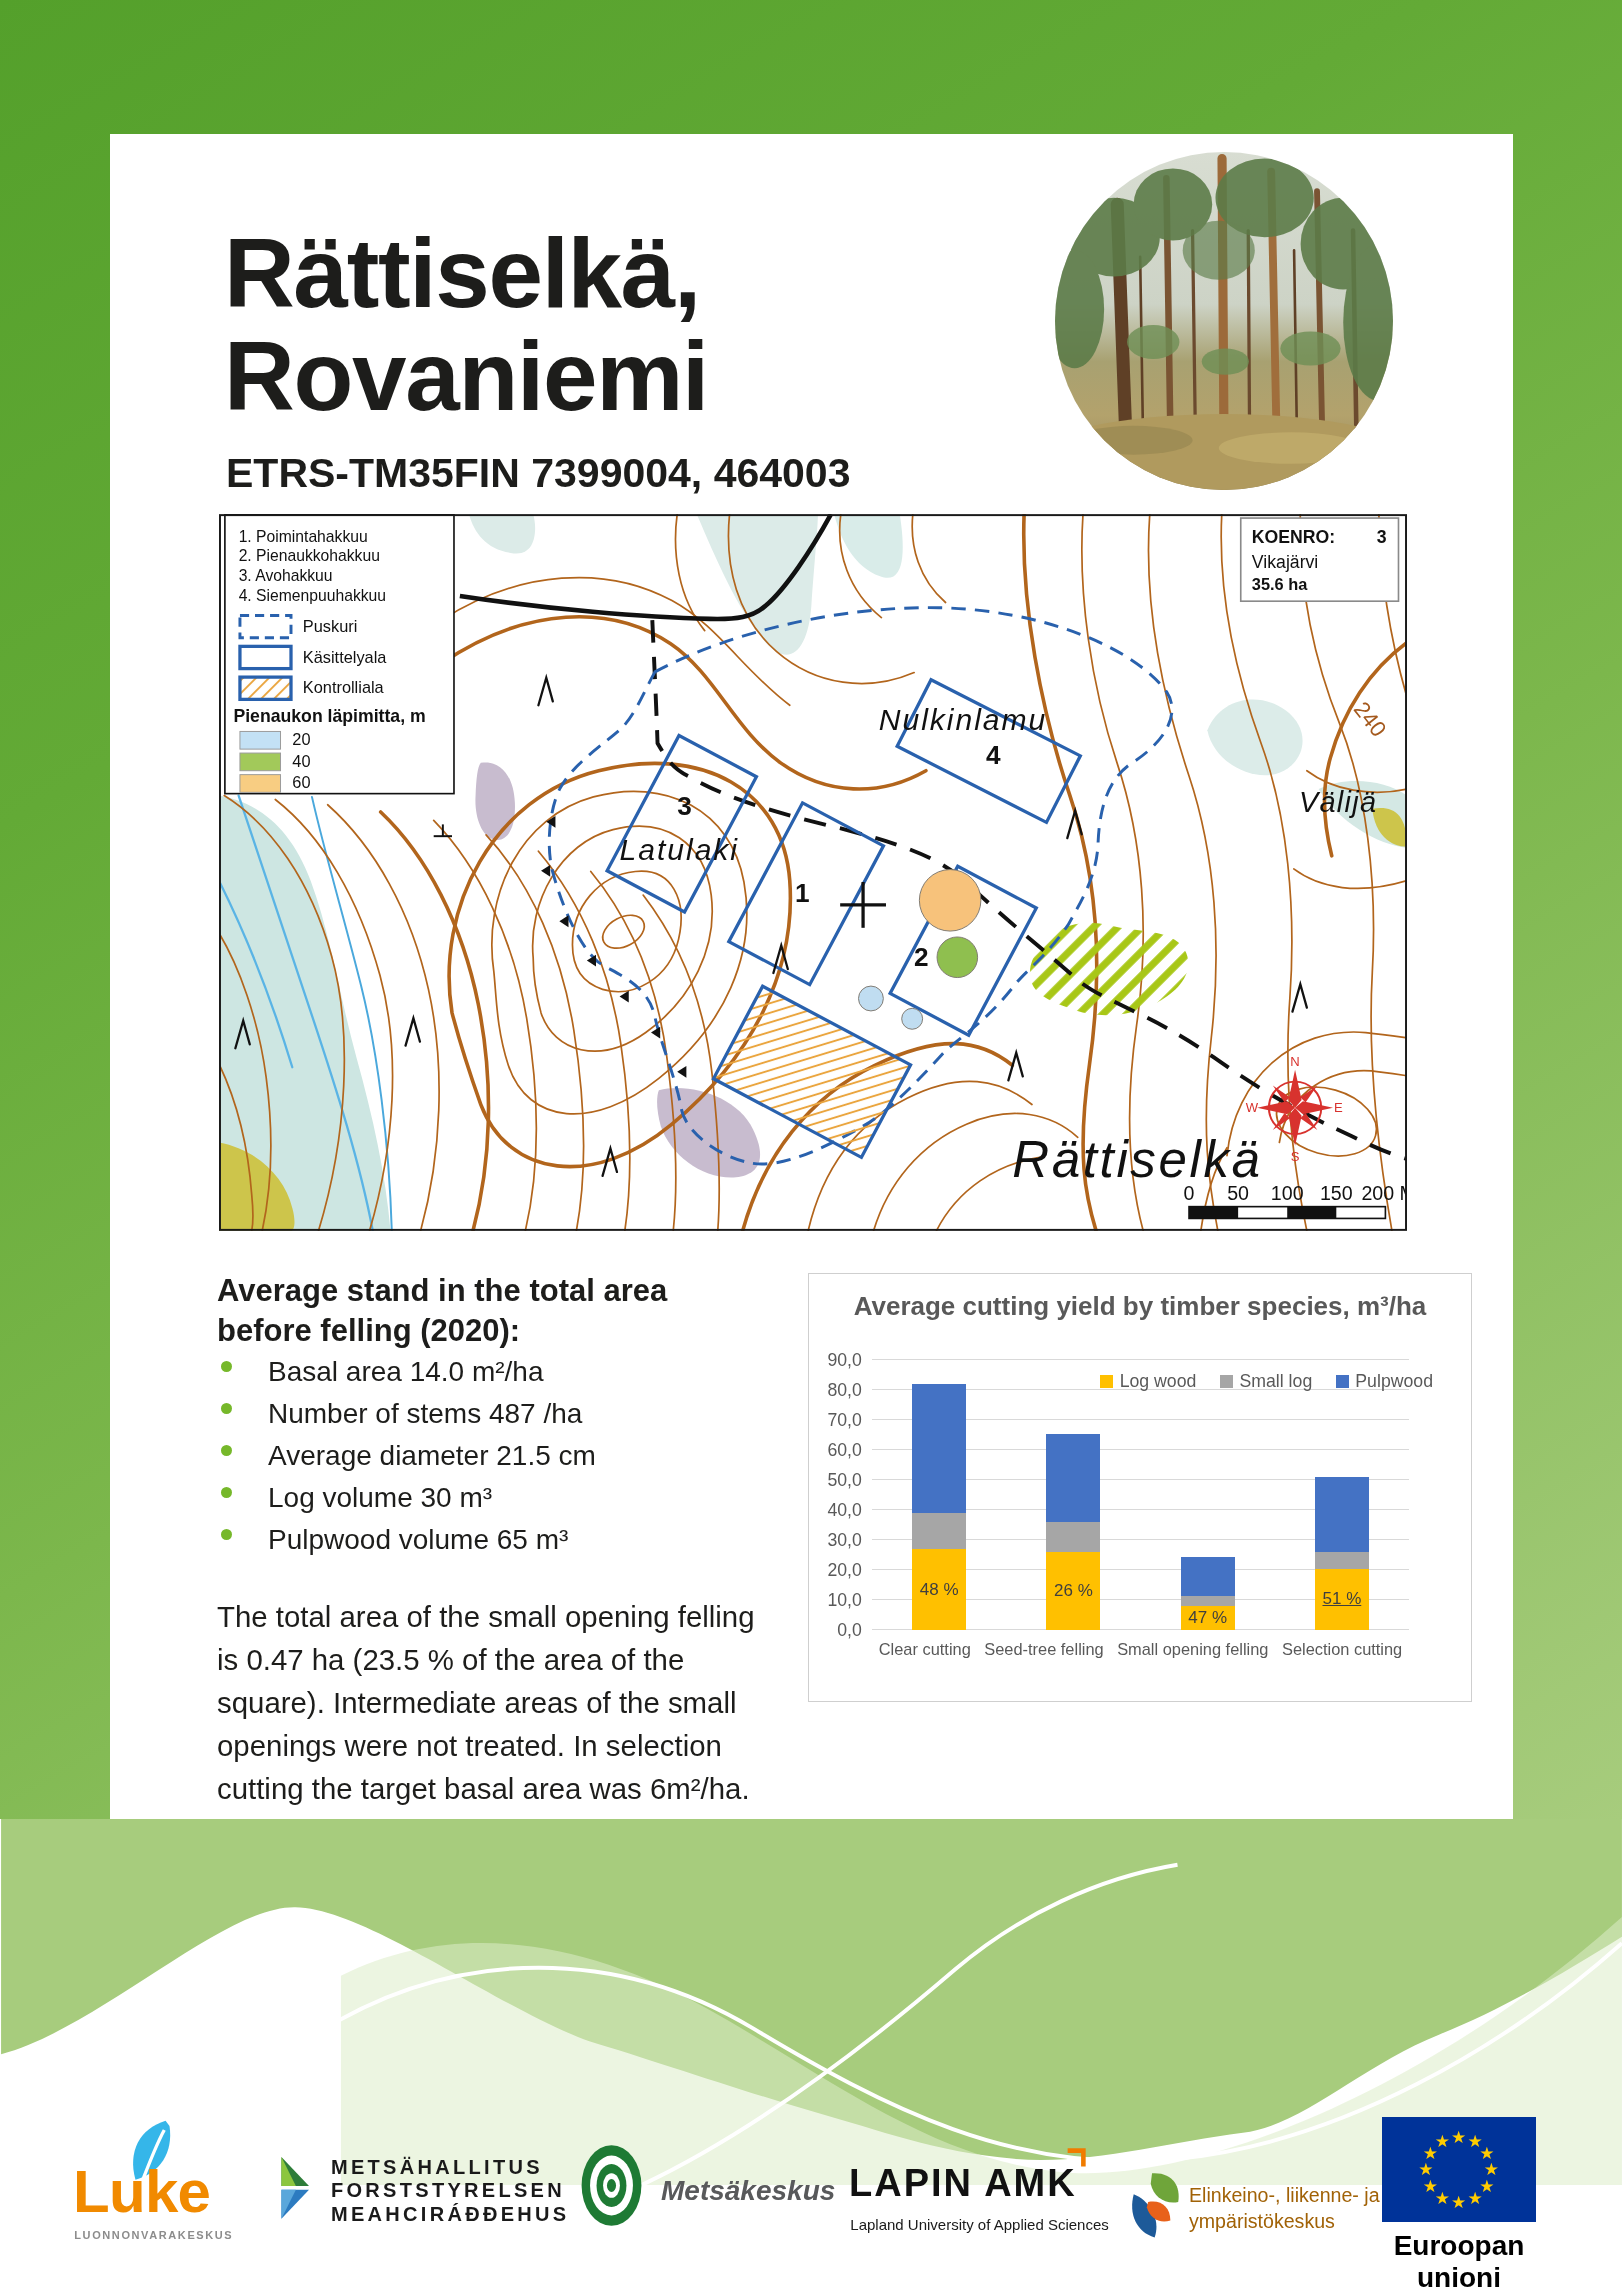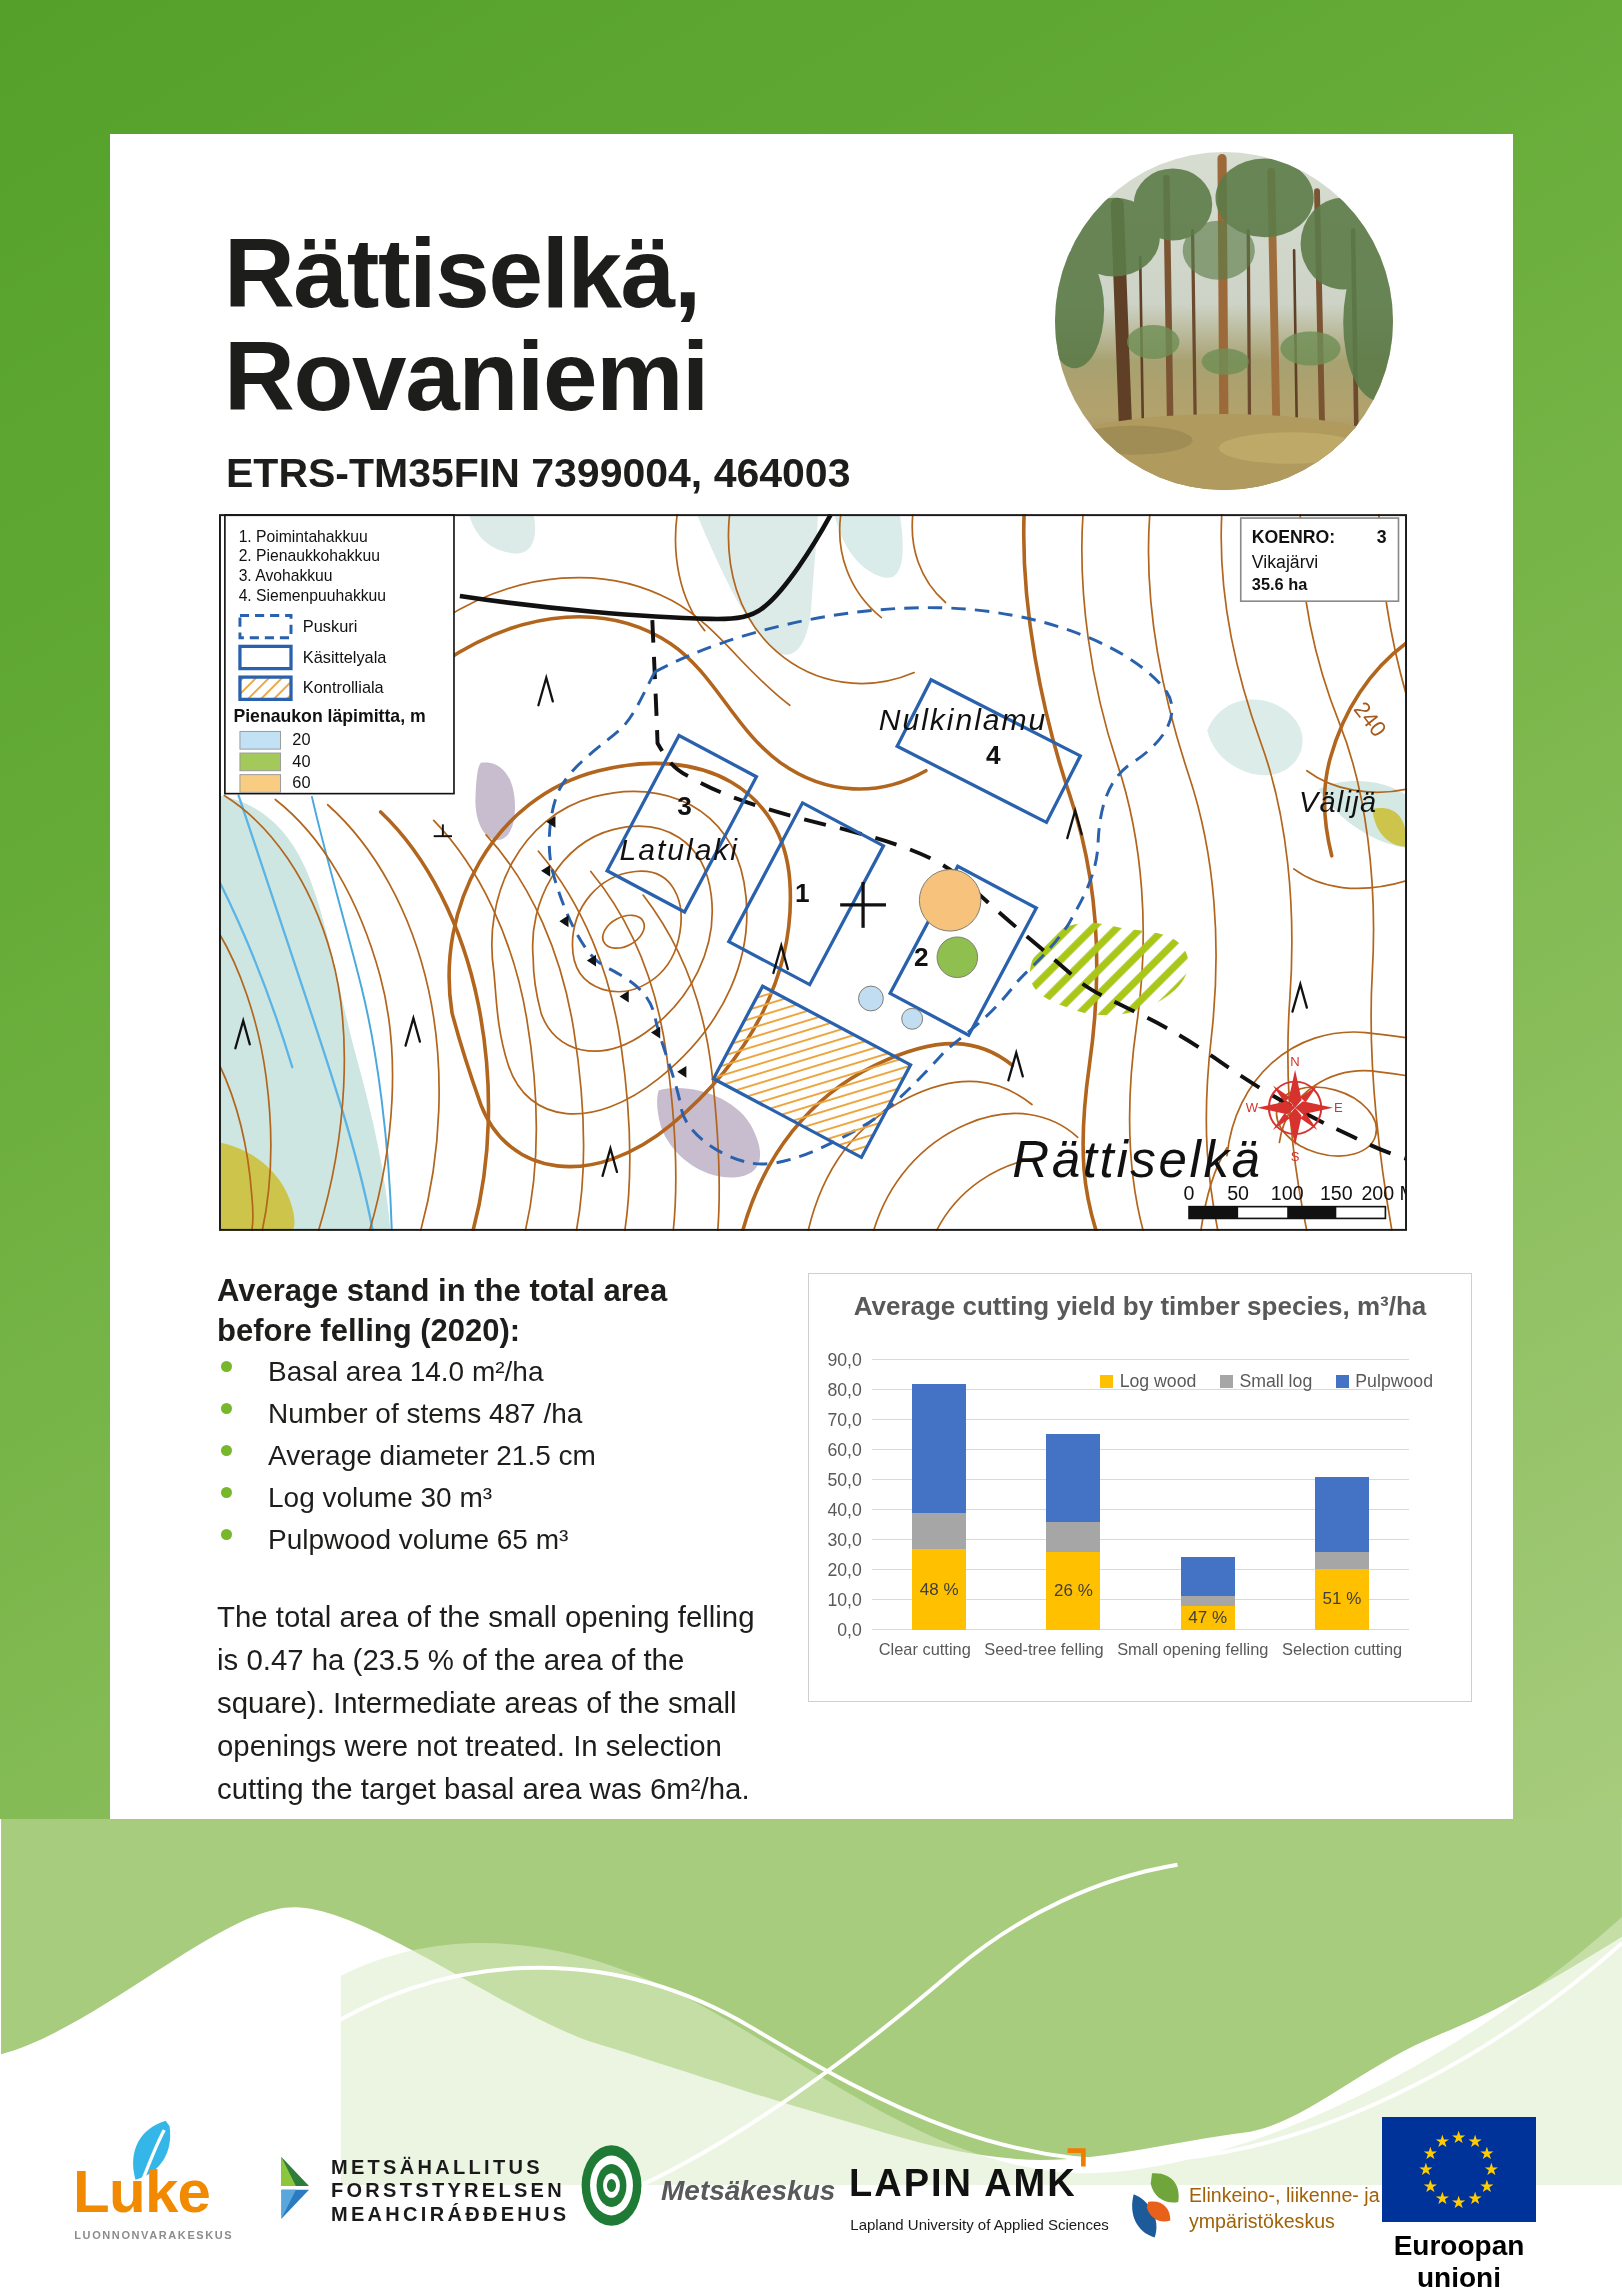--- a/index.html
+++ b/index.html
@@ -370,21 +370,21 @@
               <div class="seg" style="height: 14.4444%; background: rgb(68, 114, 196);"></div>
             </div>
             <div class="pct" style="bottom: 4.44444%;">47 %</div>
           </div>
           <div class="bar-col">
             <div class="bar">
               <div class="seg" style="height: 22.7778%; background: rgb(255, 192, 0);"></div>
               <div class="seg" style="height: 6.11111%; background: rgb(166, 166, 166);"></div>
               <div class="seg" style="height: 27.7778%; background: rgb(68, 114, 196);"></div>
             </div>
-            <div class="pct" style="bottom: 11.3889%;">51 %</div>
+            <div class="pct" style="bottom: 11.3889%; text-decoration: underline;">51 %</div>
           </div>
         </div>
     </div>
     <div class="chart-legend">
         <div class="lg-item">
           <span class="sw" style="background: rgb(255, 192, 0);"></span>
           <span>Log wood</span>
         </div>
         <div class="lg-item">
           <span class="sw" style="background: rgb(166, 166, 166);"></span>

